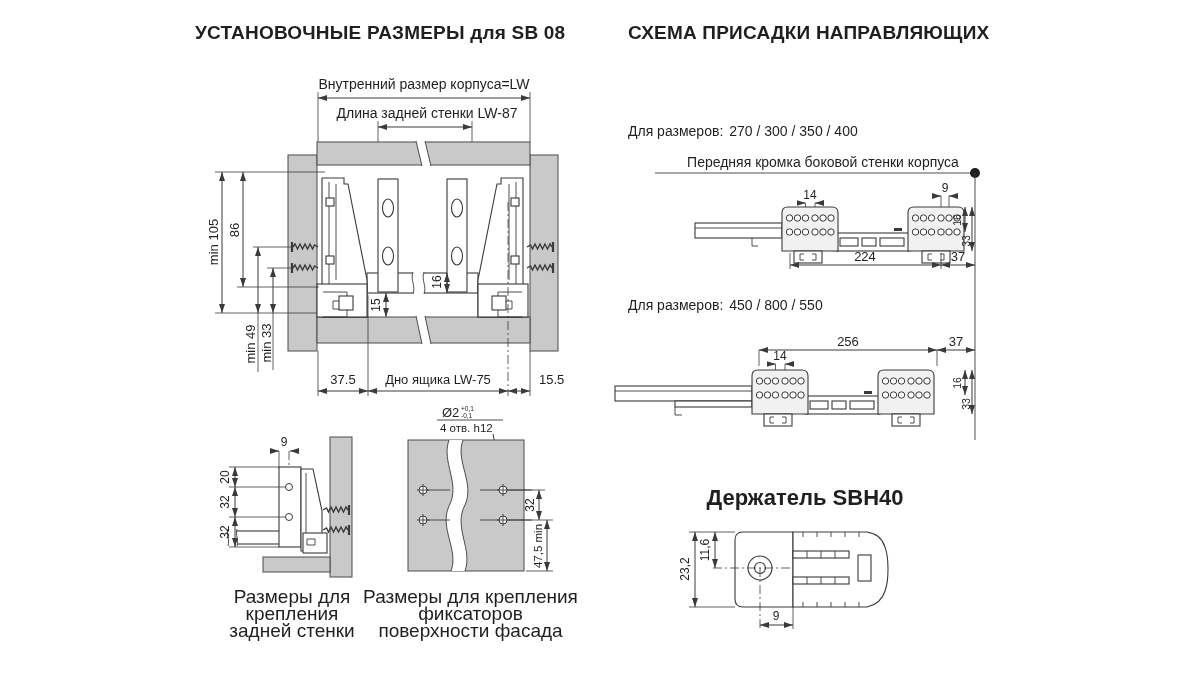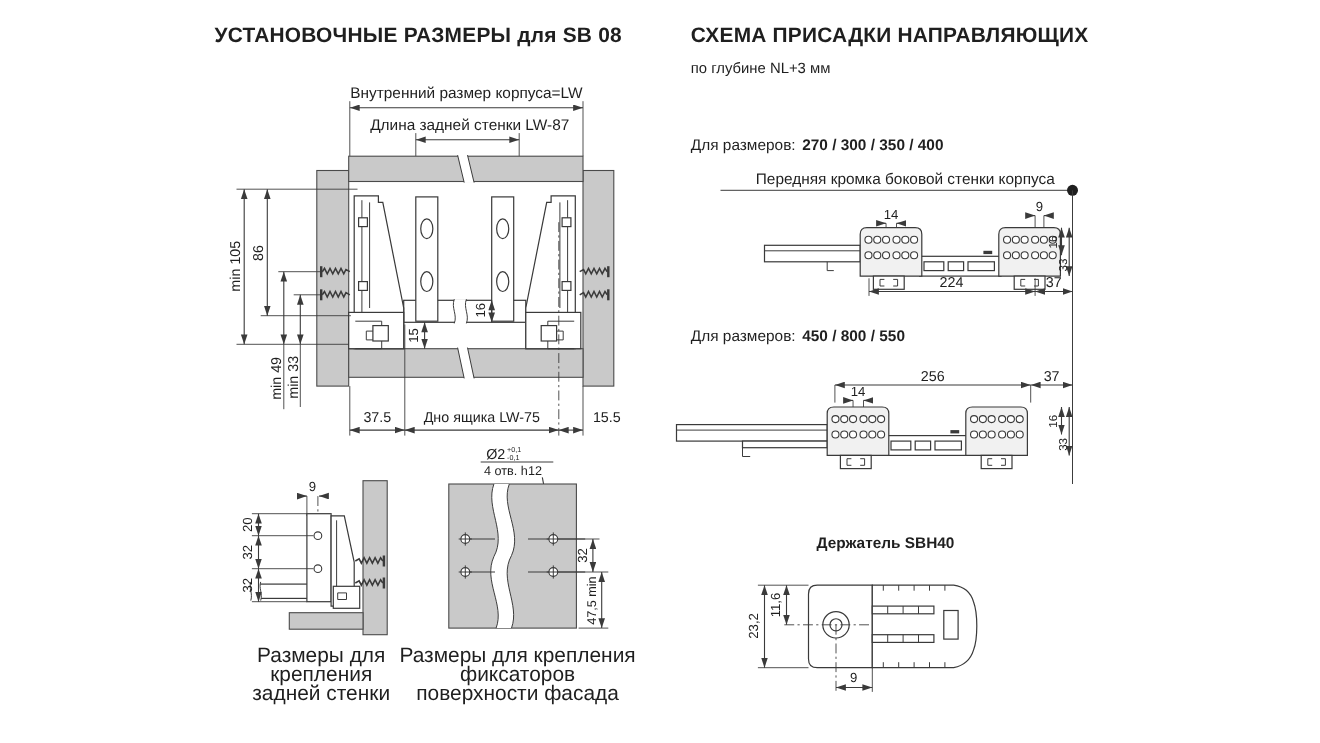--- a/index.html
+++ b/index.html
@@ -1,44 +1,43 @@
 <!DOCTYPE html>
 <html><head>
 <meta charset="utf-8">
 <style>
   html,body{margin:0;padding:0}
   body{width:1200px;height:675px;position:relative;background:#fff;
        font-family:"Liberation Sans",sans-serif;color:#1f1f1f;overflow:hidden}
   .title{position:absolute;font-weight:bold;font-size:19px;white-space:nowrap;letter-spacing:.2px}
   .desc{position:absolute;font-size:13.5px;line-height:17px}
   .sizes{position:absolute;font-size:14px;white-space:nowrap}
-  .sizes b{font-weight:bold}
+  .sizes b{font-weight:normal}
   .cap{position:absolute;font-size:19px;line-height:17px;text-align:center}
-  .subtitle{position:absolute;font-weight:bold;font-size:14px;text-align:center;white-space:nowrap}
+  .subtitle{position:absolute;font-weight:bold;font-size:22px;text-align:center;white-space:nowrap}
   svg{position:absolute;overflow:visible}
   svg text{font-family:"Liberation Sans",sans-serif;fill:#1f1f1f}
   .ol{fill:#fff;stroke:#3a3a3a;stroke-width:1.1}
   .blk{fill:#f1f1f1;stroke:#3a3a3a;stroke-width:1.1}
   .hole{fill:#fff;stroke:#3a3a3a;stroke-width:1}
   .pn{fill:#c9c9c9;stroke:#4a4a4a;stroke-width:1}
   .tn{fill:none;stroke:#3a3a3a;stroke-width:.9}
   .dim{stroke:#3a3a3a;stroke-width:1;fill:none}
   .ext{stroke:#3a3a3a;stroke-width:.8;fill:none}
   .dd{stroke:#3a3a3a;stroke-width:.8;stroke-dasharray:9 3 2 3;fill:none}
   .t10{font-size:10.5px}.t11{font-size:11.5px}.t12{font-size:12px}.t13{font-size:13px}.t14{font-size:14px}.t6{font-size:6.5px}
 </style>
 </head>
 <body>
 
 <div class="title" style="left:195px;top:22px;width:420px;text-align:left">УСТАНОВОЧНЫЕ РАЗМЕРЫ для SB 08</div>
 
 <div class="title" style="left:628px;top:22px">СХЕМА ПРИСАДКИ НАПРАВЛЯЮЩИХ</div>
 
 <div class="desc" style="left:628px;top:53px">
-  <div>по глубине NL+3 мм</div>
 </div>
 
 <div class="sizes" style="left:628px;top:123px">
   <span style="margin-right:6px">Для размеров:</span><b>270 / 300 / 350 / 400</b>
 </div>
 
 <div class="sizes" style="left:628px;top:297px">
   <span style="margin-right:6px">Для размеров:</span><b>450 / 800 / 550</b>
 </div>
 

